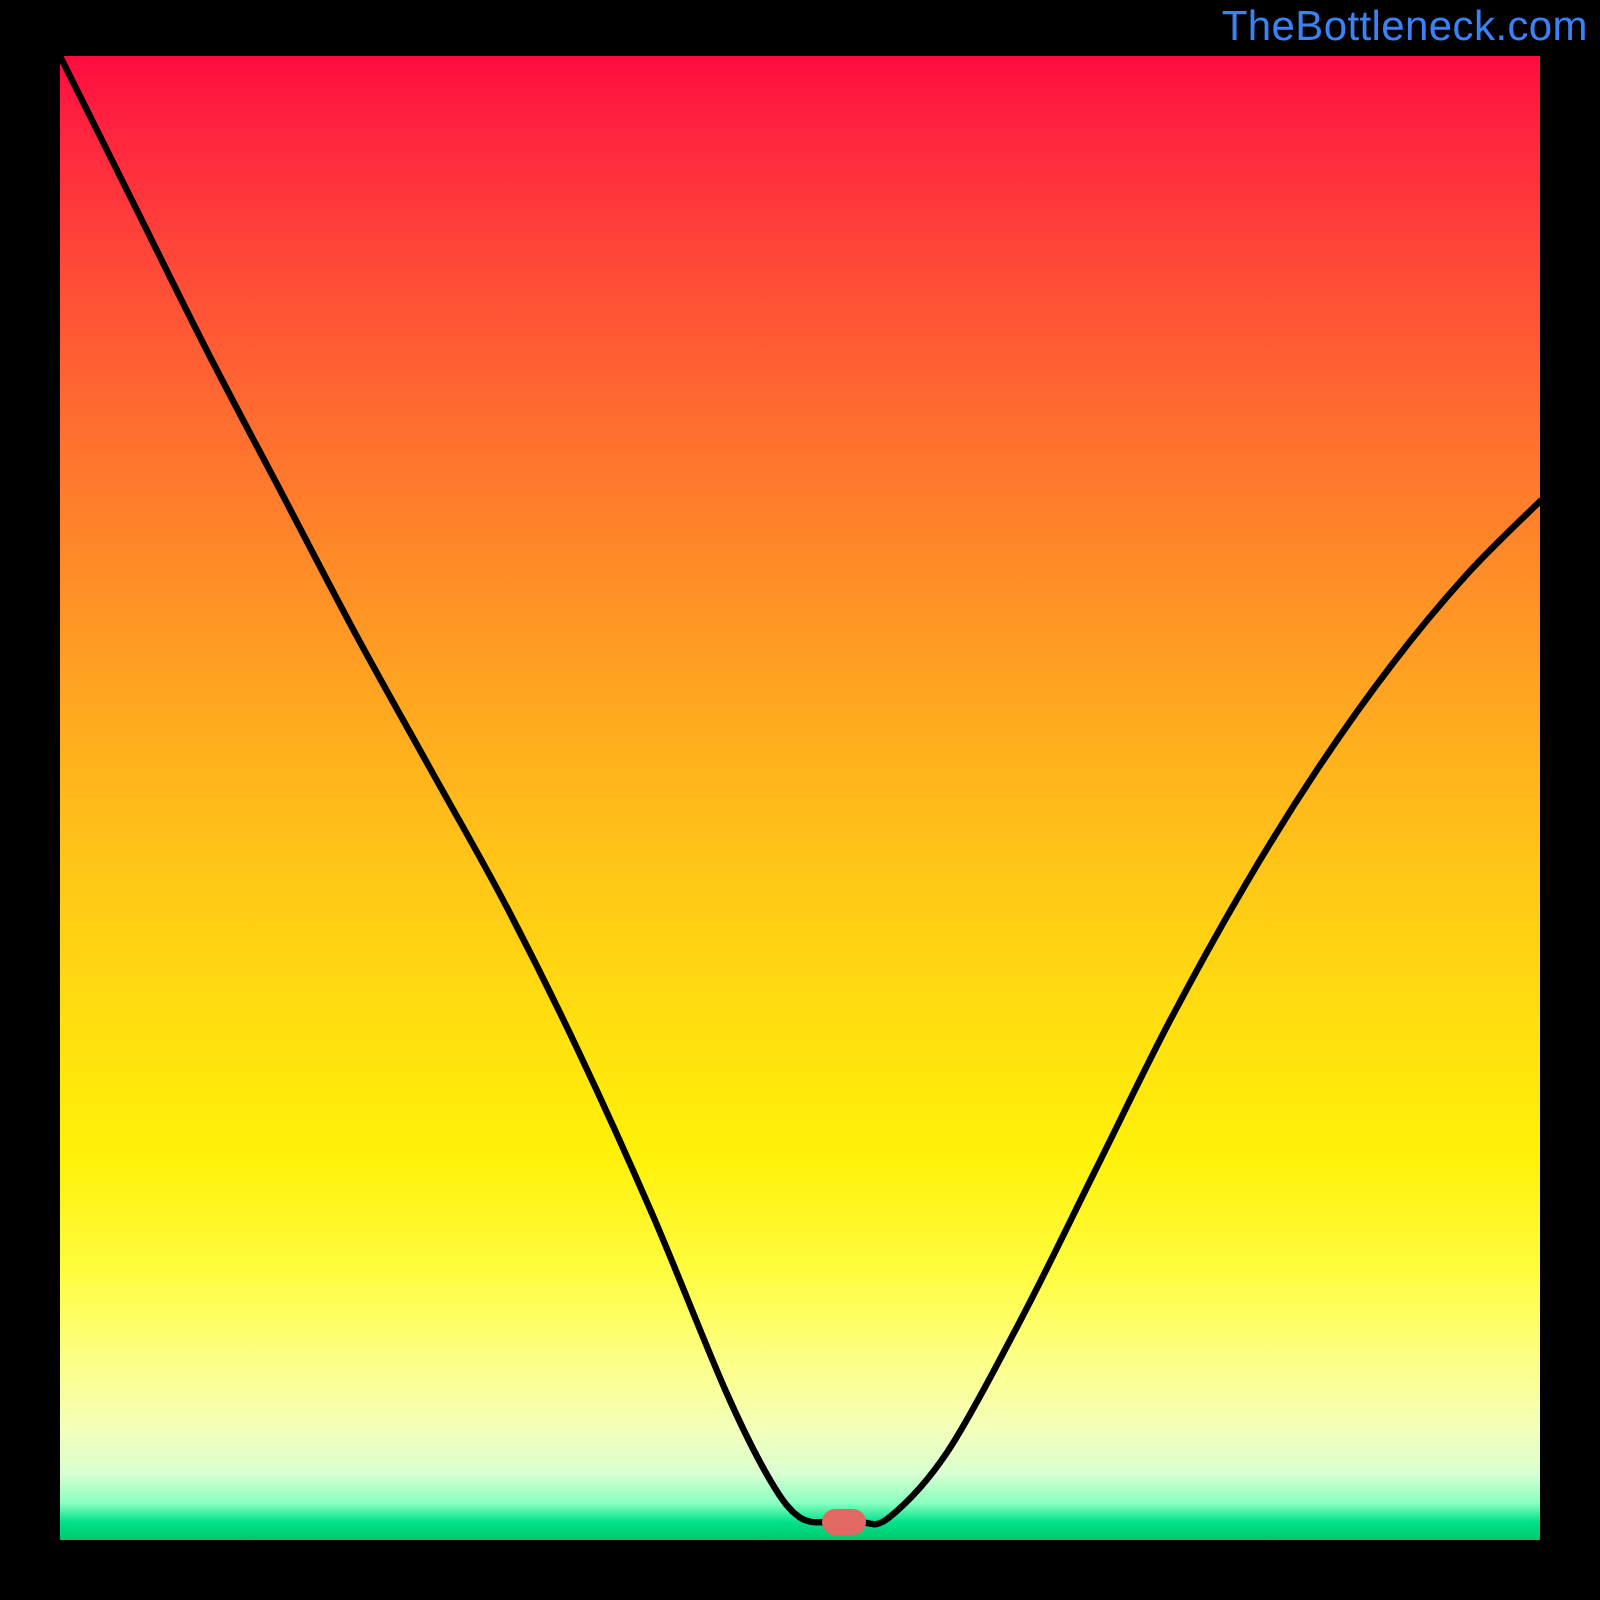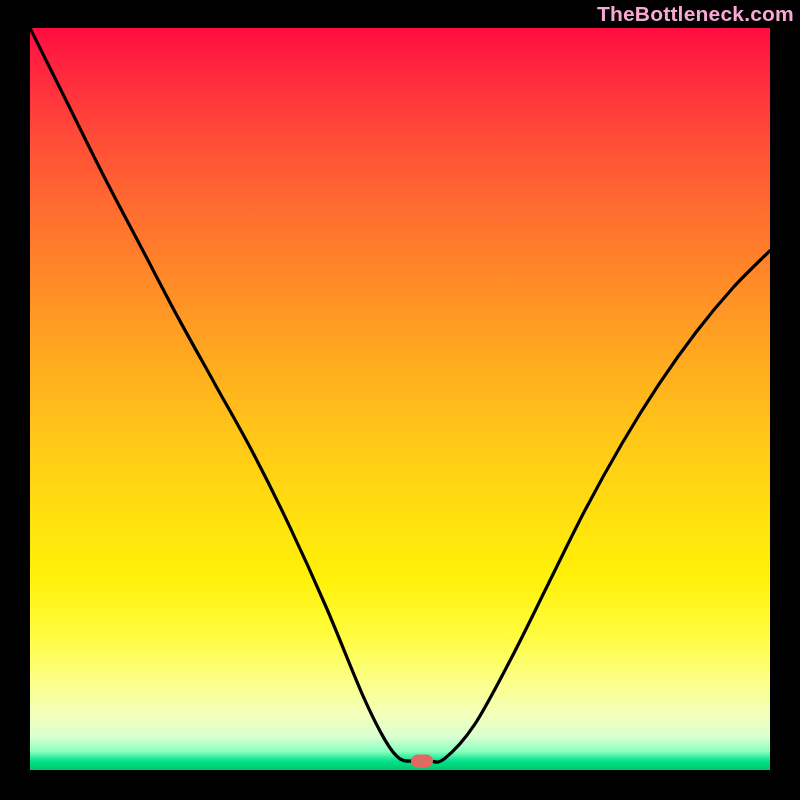--- a/index.html
+++ b/index.html
@@ -14,23 +14,23 @@
   .frame {
     position: relative;
     width: 800px;
     height: 800px;
     background: #000;
   }
   .watermark {
     position: absolute;
     top: 2px;
     right: 6px;
-    color: #f9a8d4;
+    color: #3b82f6;
     font-size: 21px;
-    font-weight: 700;
+    font-weight: 400;
     letter-spacing: 0.2px;
     z-index: 10;
   }
   .plot-area {
     position: absolute;
     left: 30px;
     top: 28px;
     width: 740px;
     height: 742px;
     overflow: hidden;

